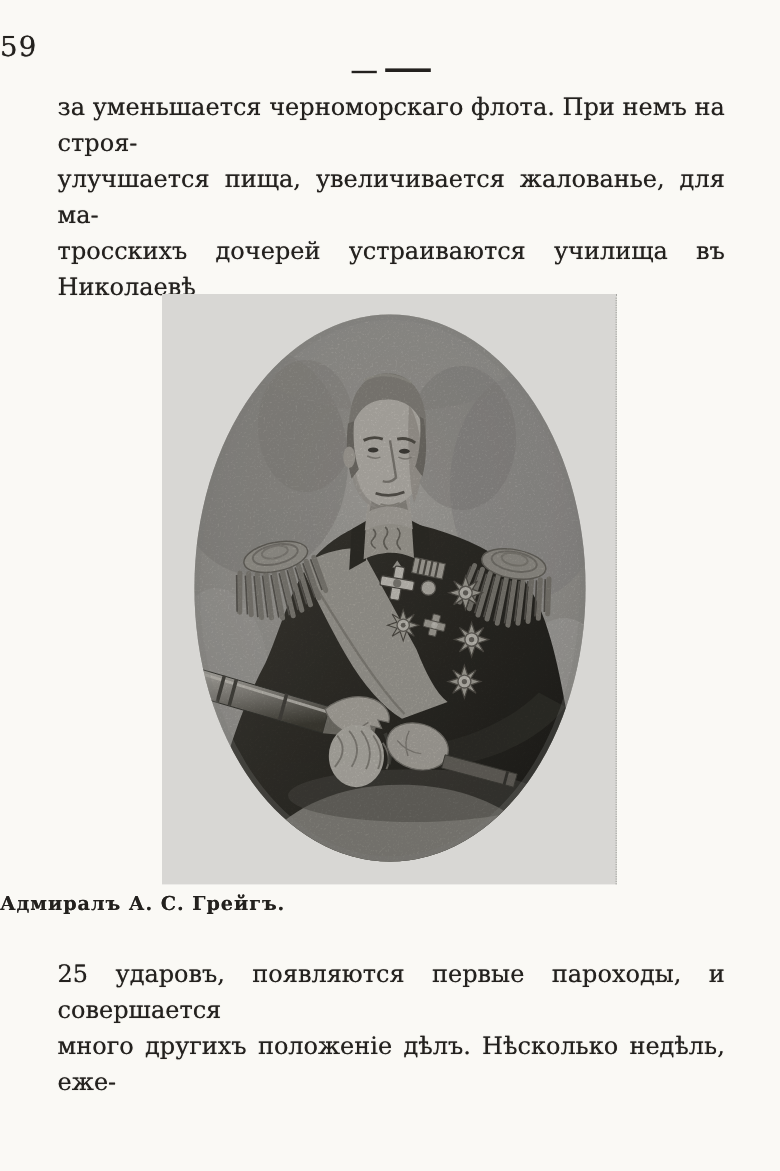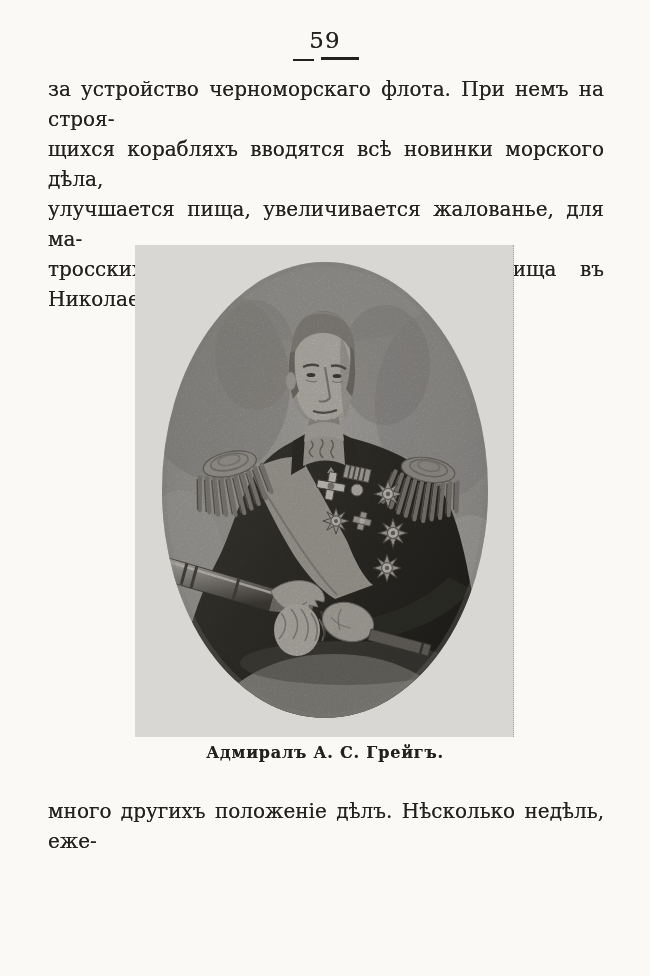--- a/index.html
+++ b/index.html
@@ -9,21 +9,20 @@
     height: 976px;
     margin: 0 auto;
     background: var(--page-bg, #faf9f5);
     color: var(--ink, #23211e);
     font-family: "DejaVu Serif", "Liberation Serif", serif;
     overflow: hidden;
   }
   .pageno {
     position: absolute;
     top: 27px; left: 0; right: 0;
-    text-align: center;
     font-size: 23px;
     letter-spacing: 1px;
     text-shadow: 0 0 0.6px rgba(25,22,18,0.75);
   }
   .rule { position: absolute; background: var(--ink, #23211e); }
   .rule-left  { left: 293px; top: 59px; width: 21px; height: 2px; }
   .rule-right { left: 321px; top: 57px; width: 38px; height: 3px; }
   .para {
     position: absolute;
     left: 48px;
@@ -39,39 +38,38 @@
     position: absolute;
     left: 135px; top: 245px;
     width: 378px; height: 492px;
     background: var(--plate-bg, #d8d7d4);
     border-right: 1px dotted rgba(100,100,95,0.45);
   }
   .plate svg { display: block; }
   .caption {
     position: absolute;
     top: 743px; left: 0; right: 0;
-    text-align: center;
+    text-align: left;
     font-weight: bold;
     font-size: 16px;
     letter-spacing: 0.8px;
     text-shadow: 0 0 0.5px rgba(25,22,18,0.6);
   }
 </style>
 </head>
 <body>
 
 <div class="page">
 
   <div class="pageno">59</div>
   <div class="rule rule-left"></div>
   <div class="rule rule-right"></div>
 
   <div class="para para-top">
-    <div class="line">за устройство черноморскаго флота. При немъ на строя-</div>
-    <div class="line">щихся корабляхъ вводятся всѣ новинки морского дѣла,</div>
+    <div class="line">за уменьшается черноморскаго флота. При немъ на строя-</div>
     <div class="line">улучшается пища, увеличивается жалованье, для ма-</div>
     <div class="line">тросскихъ дочерей устраиваются училища въ Николаевѣ</div>
   </div>
 
   <figure class="plate" style="margin:0">
     <svg viewBox="0 0 378 492" width="378" height="492" aria-hidden="true">
       <defs>
         <clipPath id="oval">
             <ellipse cx="190" cy="245" rx="163" ry="228"></ellipse>
           </clipPath>
@@ -213,17 +211,18 @@
 
         <rect width="378" height="492" filter="url(#grain)" opacity="0.2"></rect>
         <ellipse cx="190" cy="245" rx="161" ry="226" fill="none" stroke="#7a7975" stroke-width="5" opacity="0.28"></ellipse>
       </g>
     </svg>
   </figure>
 
   <figcaption class="caption">Адмиралъ А. С. Грейгъ.</figcaption>
 
   <div class="para para-bottom">
+    <div class="line">25 ударовъ, появляются первые пароходы, и совершается</div>
     <div class="line">много другихъ положеніе дѣлъ. Нѣсколько недѣль, еже-</div>
 
   </div>
 
 </div>
 
 </body></html>

